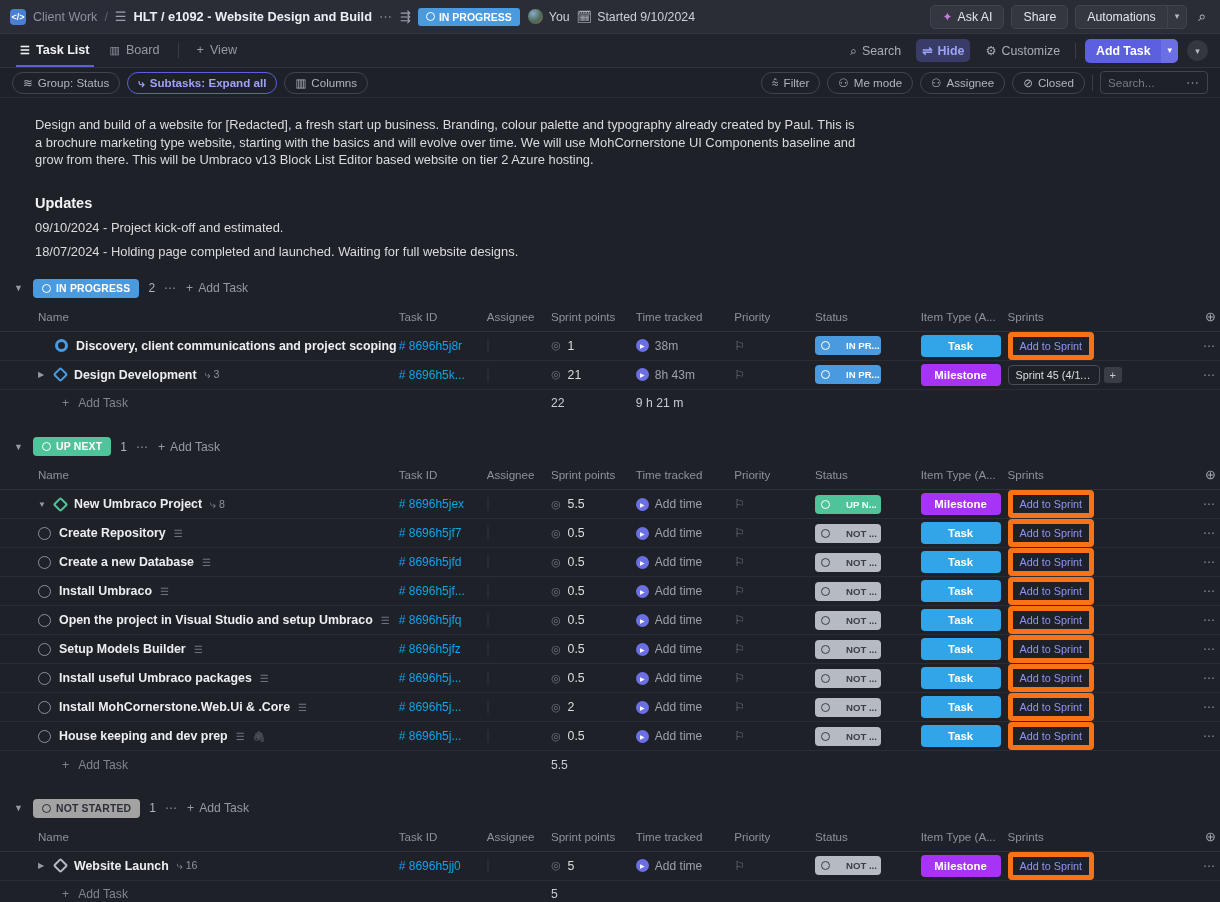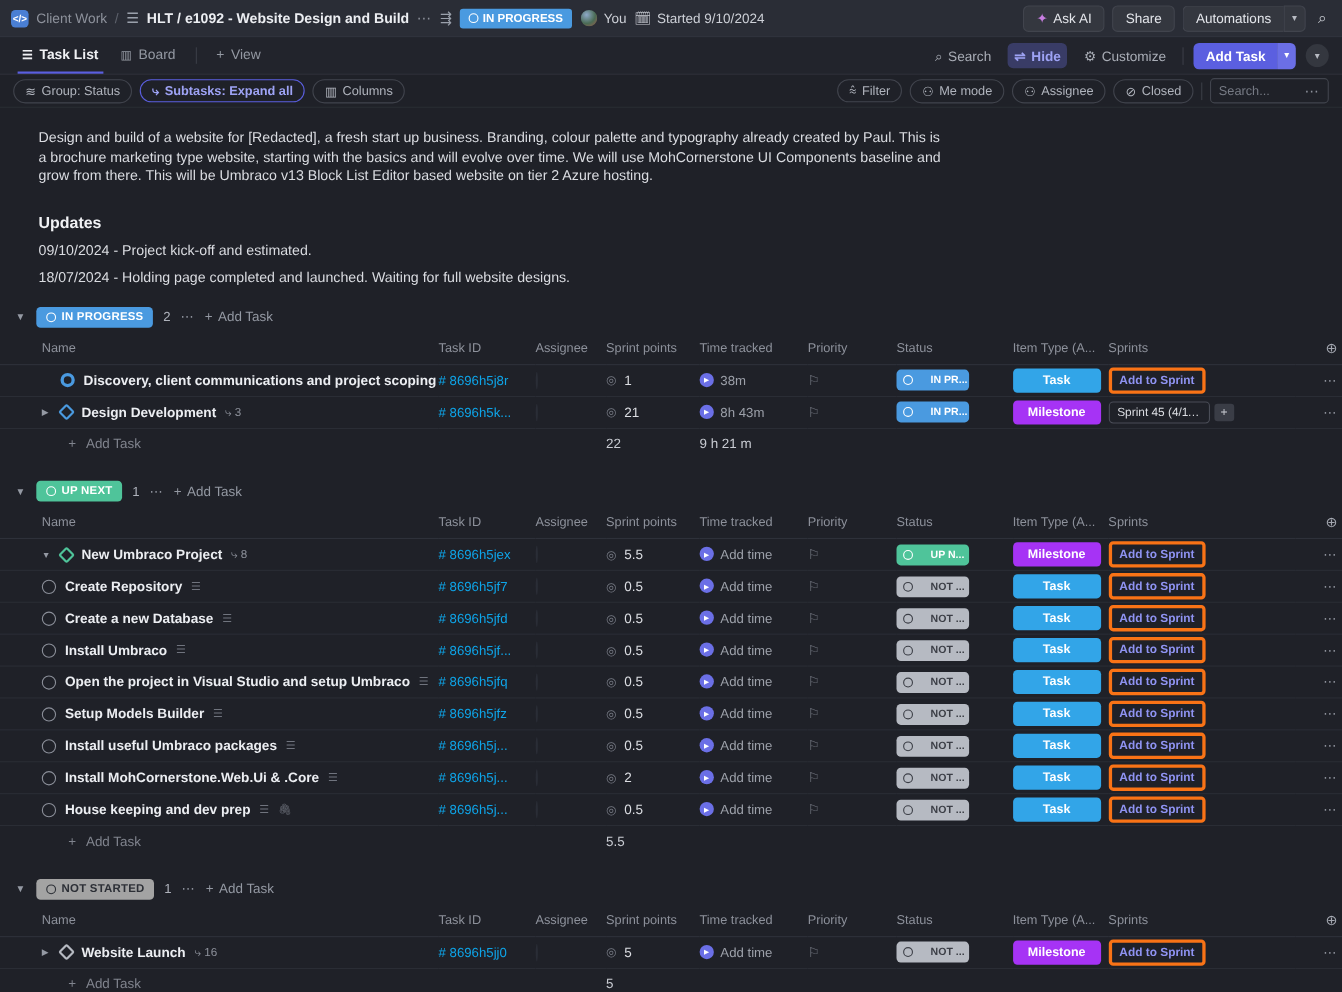--- a/index.html
+++ b/index.html
@@ -186,41 +186,40 @@
   .desc-icon { color: #70747e; font-size: 10px; }
   .clip-icon { color: #70747e; font-size: 10px; }
   .tid { color: #0ea5e9; font-size: 12px; white-space: nowrap; }
   .pt-wrap { display: flex; align-items: center; gap: 7px; }
   .pt-icon { color: #777b85; font-size: 11px; }
   .play {
     width: 13px; height: 13px; border-radius: 50%; background: #6b6fe6;
     display: inline-flex; align-items: center; justify-content: center;
     color: #fff; font-size: 6px; flex: none;
   }
-  .time-wrap { display: flex; gap: 6px; }
+  .time-wrap { display: flex; align-items: center; gap: 6px; }
   .addtime { color: #9ca0a9; font-size: 12px; }
   .flag { color: #777b85; font-size: 12px; }
   .status-pill {
     font-size: 9.6px; font-weight: bold; color: #fff; border-radius: 4px;
     padding: 4px 6px; display: inline-flex; align-items: center; gap: 16px;
     max-width: 66px; overflow: hidden; white-space: nowrap;
   }
   .sp-ring {
     width: 9px; height: 9px; border-radius: 50%; flex: none;
     border: 1.6px solid #fff;
   }
   .type-pill {
     font-size: 11.4px; font-weight: bold; color: #fff; border-radius: 4px;
     padding: 5px 0; text-align: center; width: 80px; display: inline-block;
   }
   .sprint-btn {
-    font-size: 10.8px; color: #8f93f2; border: 3px solid #f97316;
+    font-size: 10.8px; color: #8f93f2; border: 5px solid #f97316;
     border-radius: 4px; padding: 3px 7px; display: inline-block; cursor: pointer;
     white-space: nowrap;
-    font-weight: bold;
   }
   .sprint-val {
     font-size: 10.8px; color: #dcdee3; border: 1px solid #4a4d57;
     border-radius: 4px; padding: 3px 7px; display: inline-block;
     max-width: 92px; overflow: hidden; white-space: nowrap; text-overflow: ellipsis;
     vertical-align: middle;
   }
   .sprint-plus {
     font-size: 11px; color: #c8cad1; background: #3a3d46;
     border-radius: 3px; padding: 2px 6px; margin-left: 4px;

